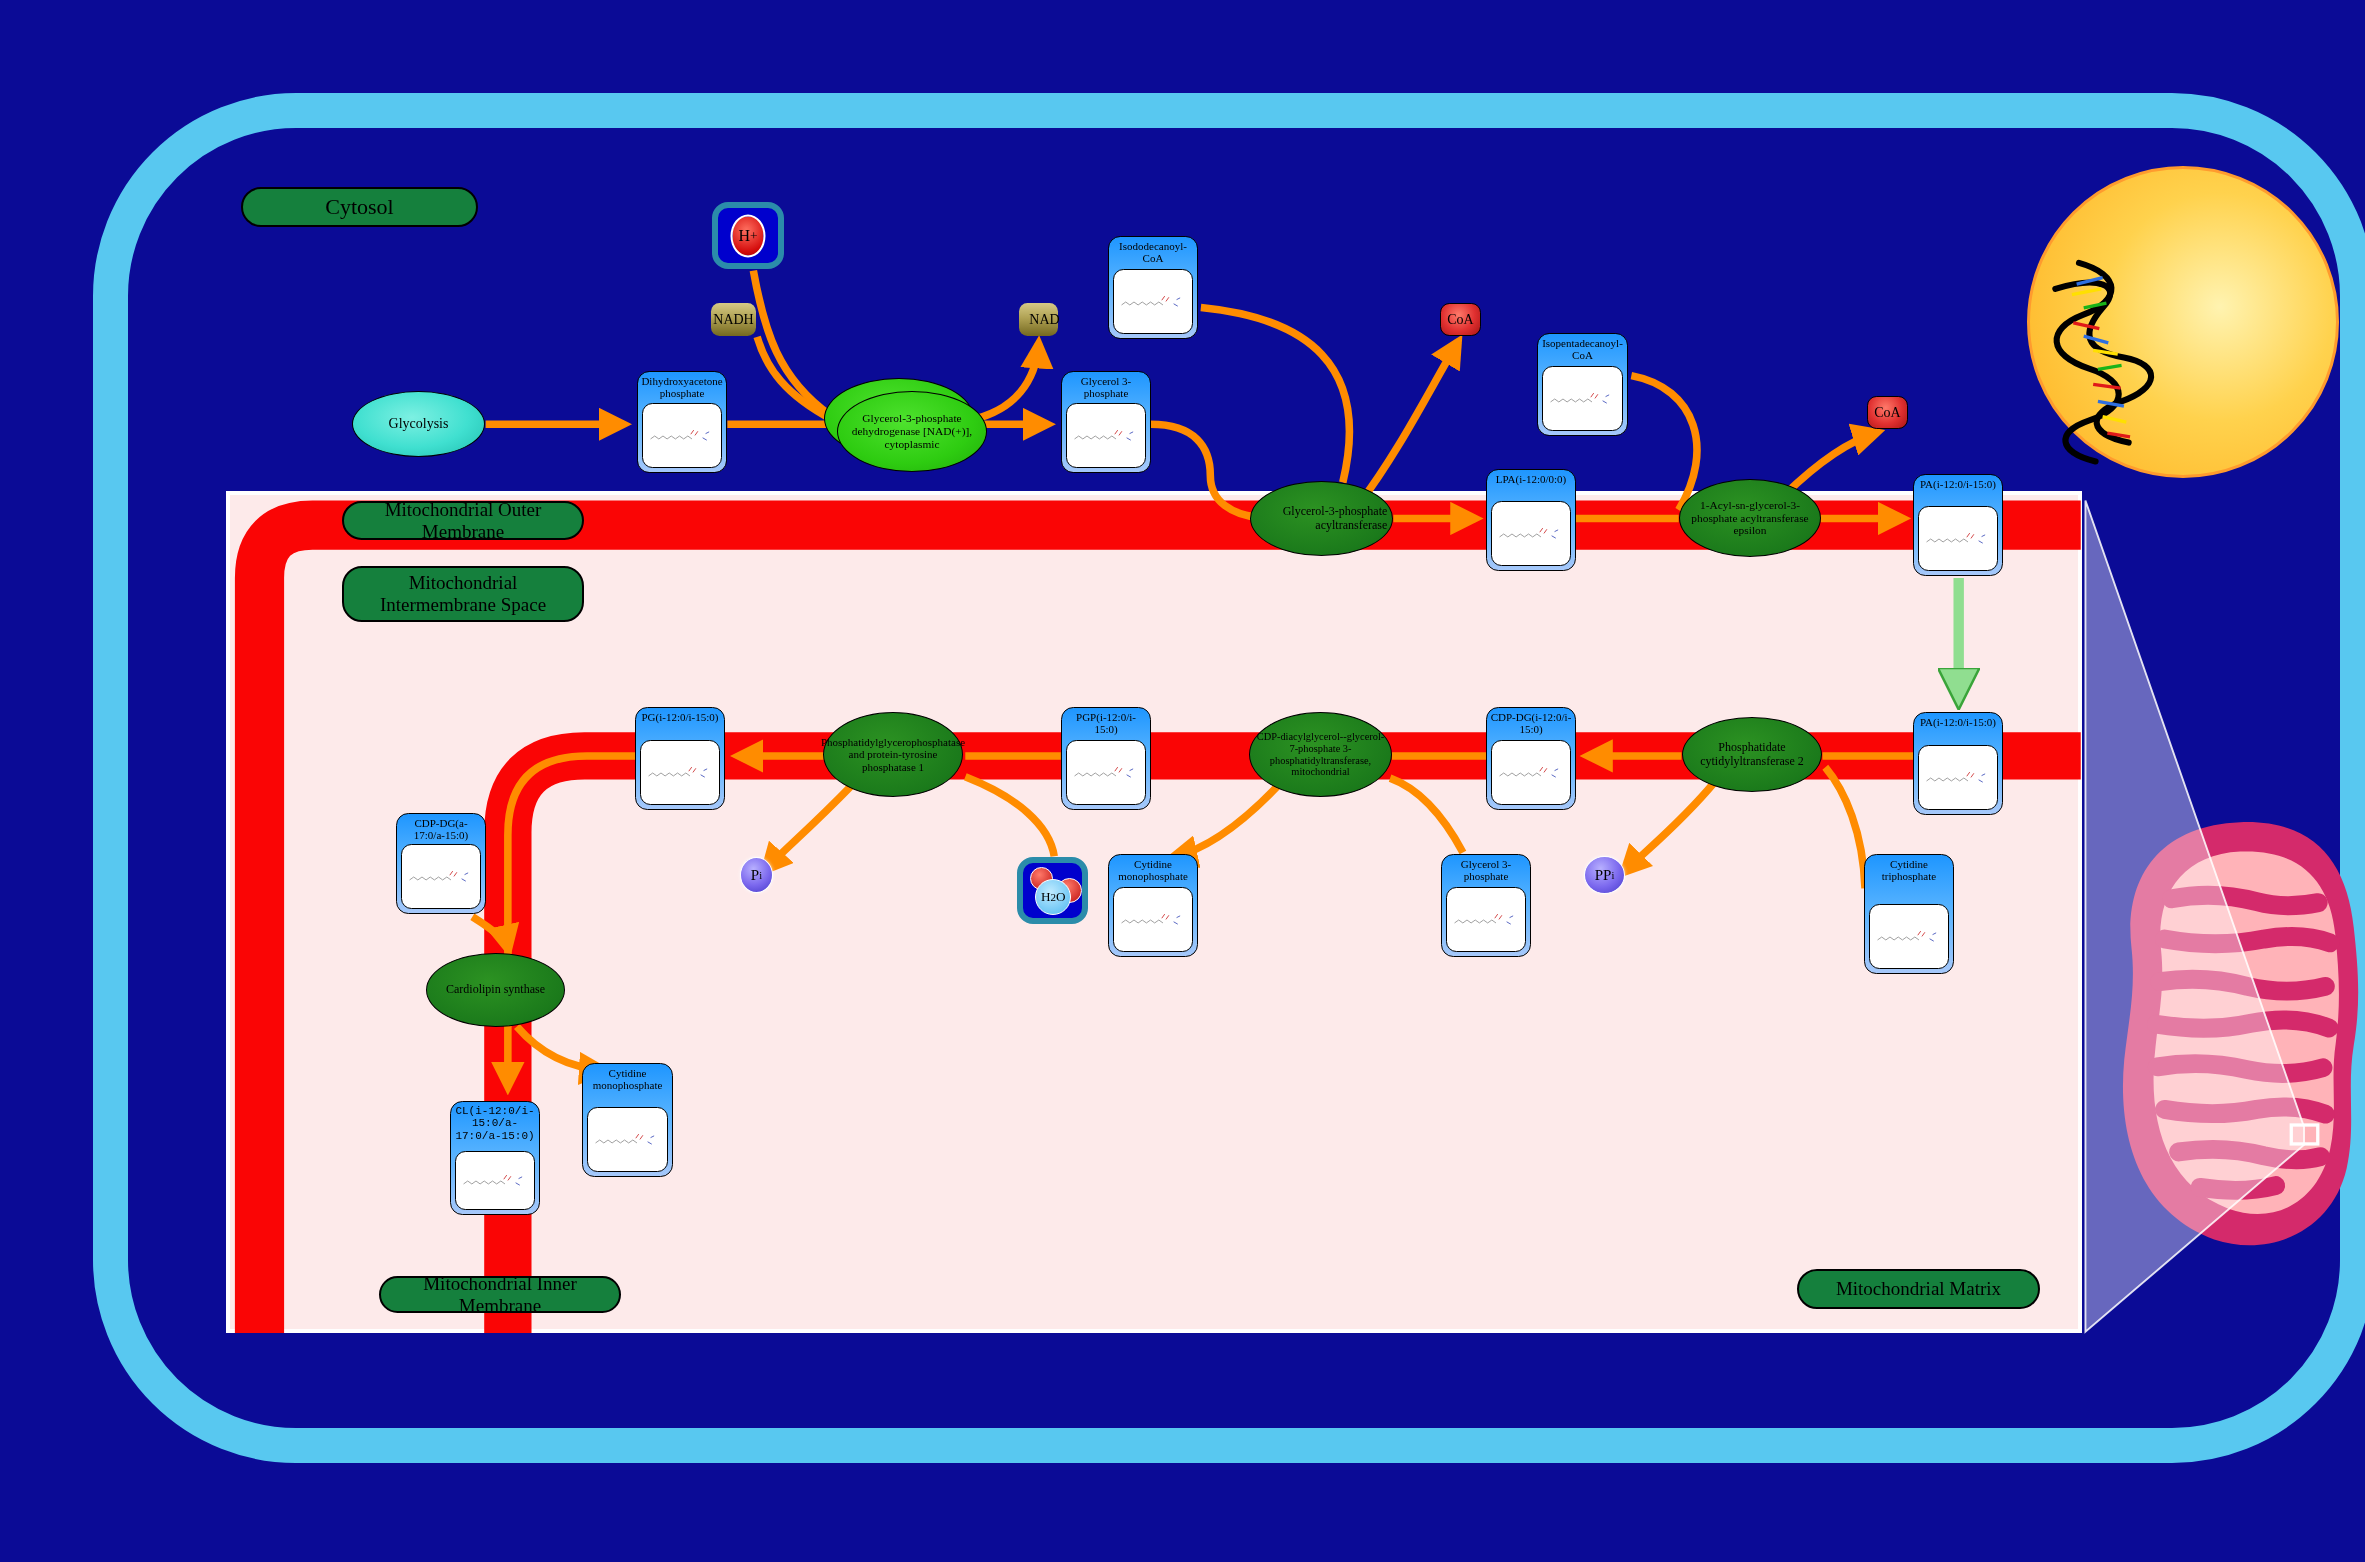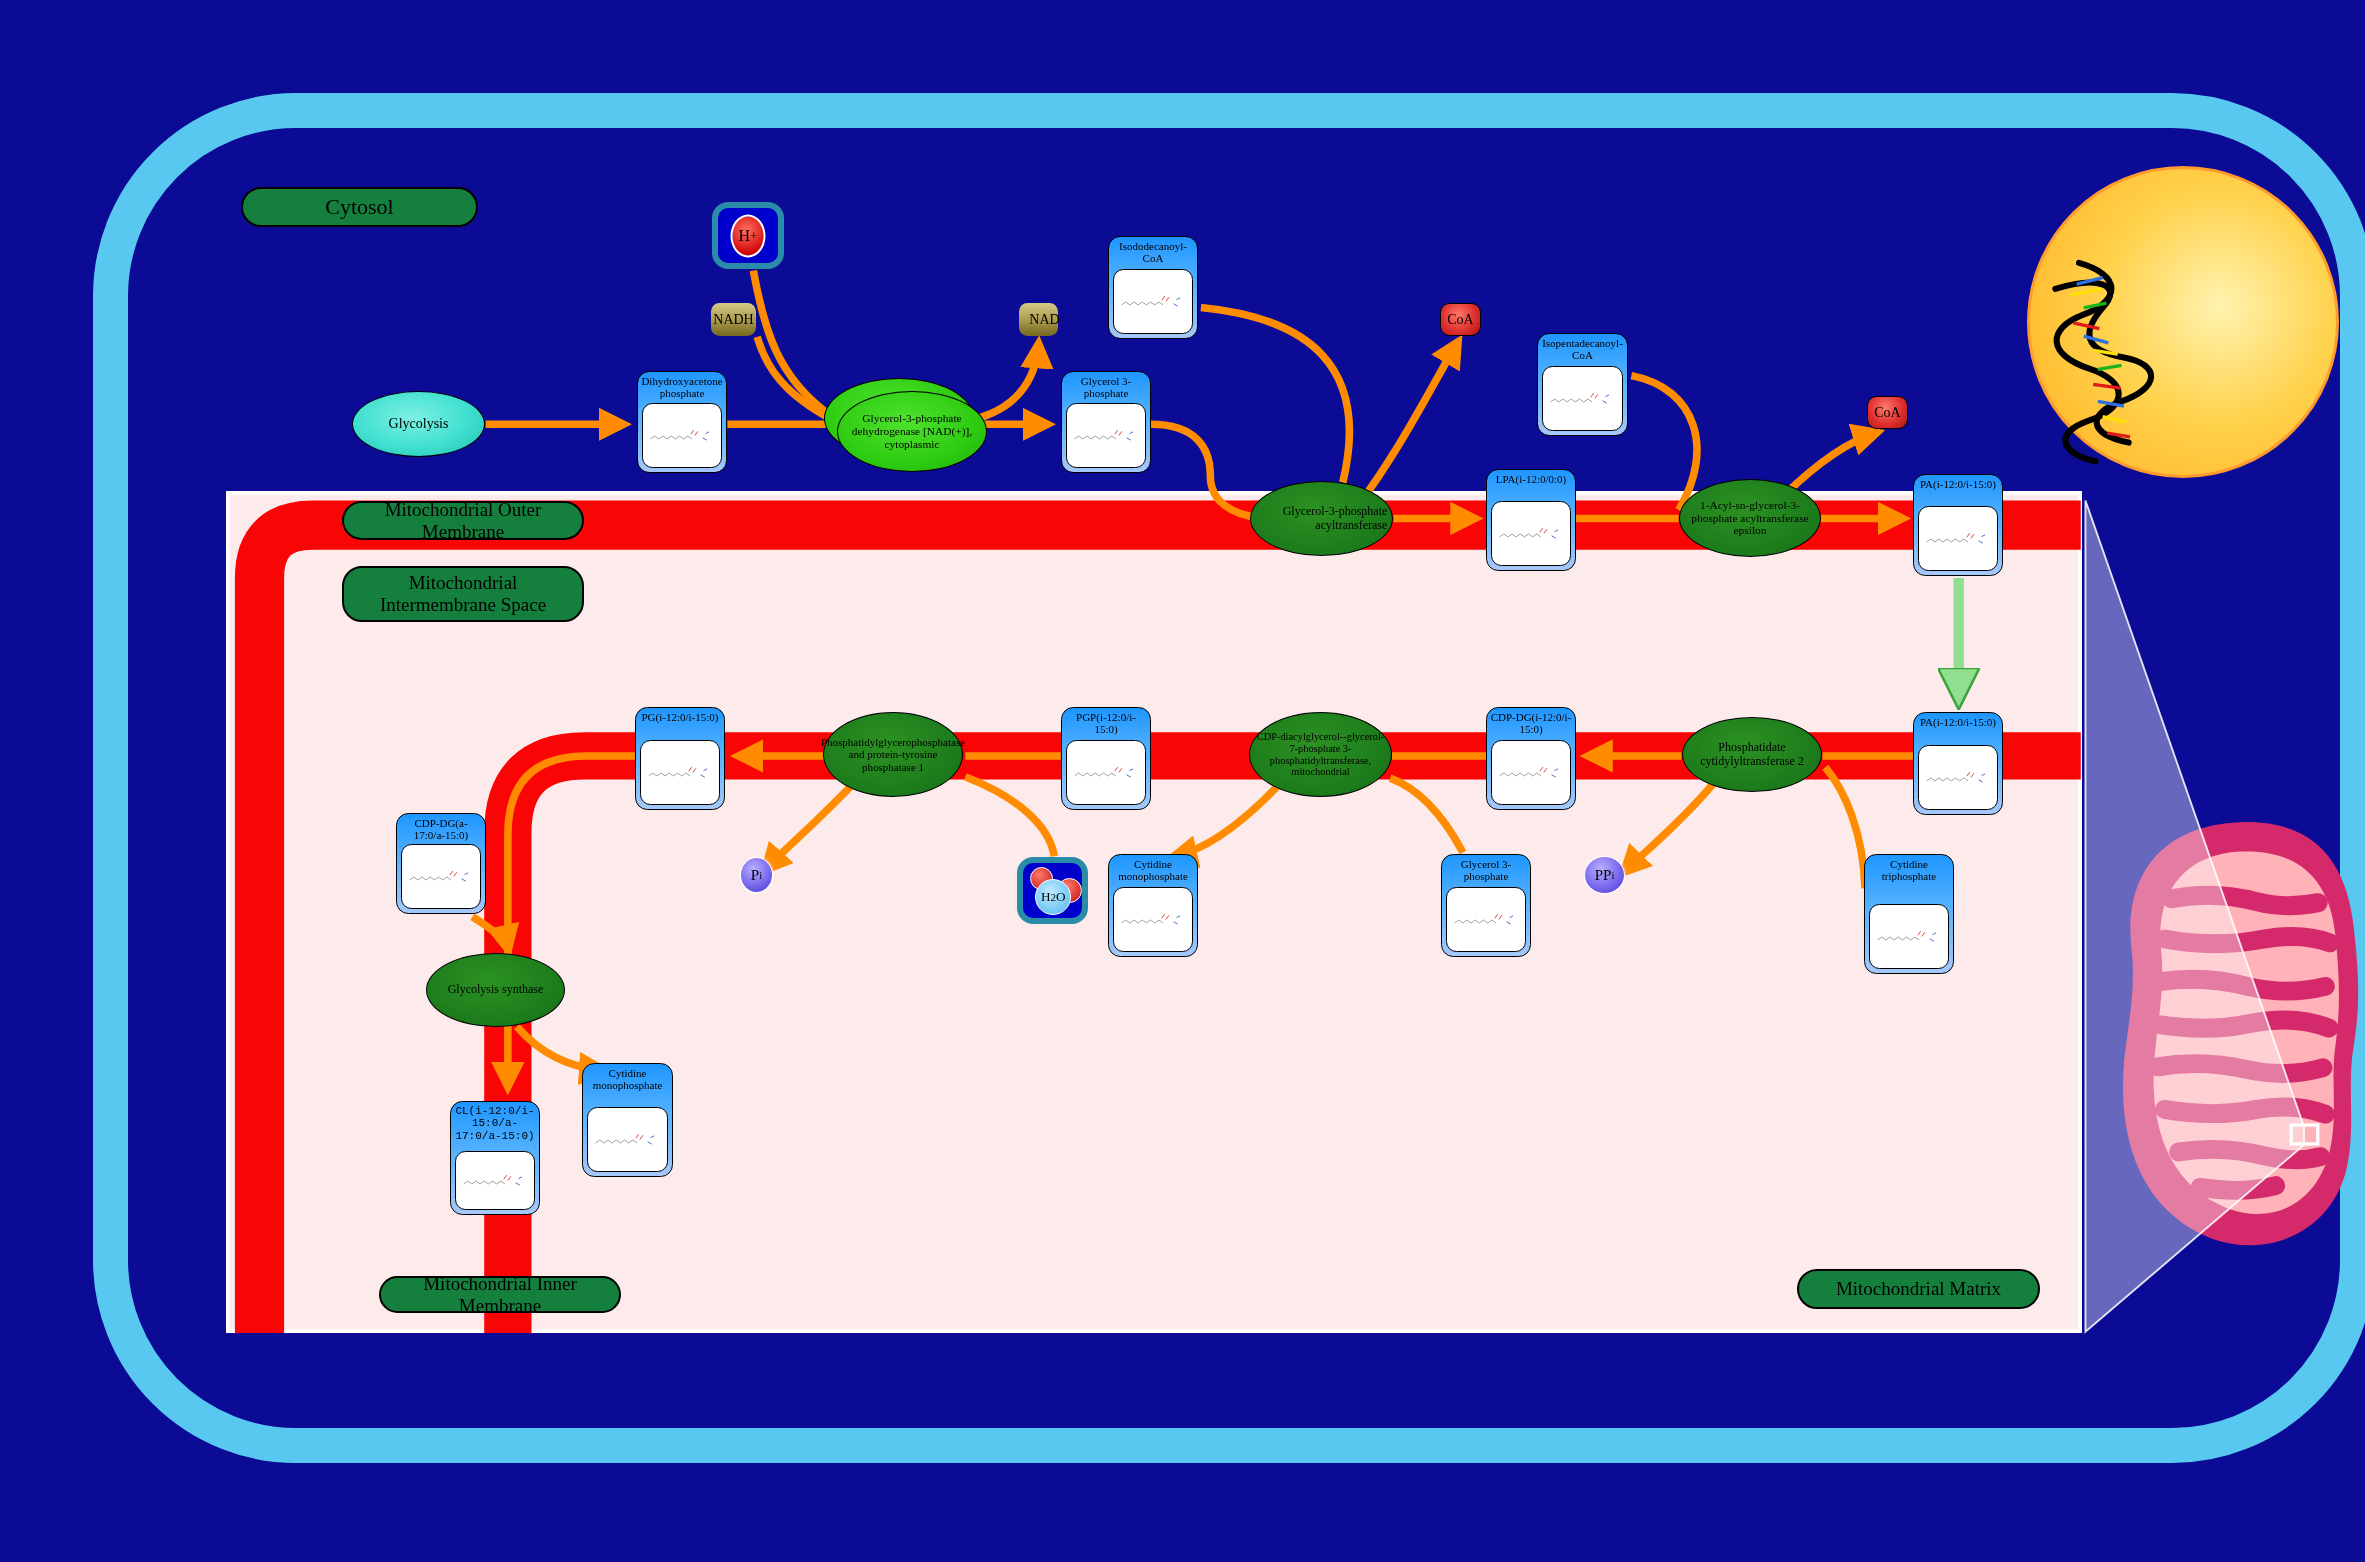--- a/index.html
+++ b/index.html
@@ -185,21 +185,21 @@
 <div class="abs enz" style="left:1682px;top:717px;width:140px;height:75px;">
     <span>Phosphatidate cytidylyltransferase 2</span>
   </div>
 <div class="abs enz" style="left:1249px;top:712px;width:143px;height:85px;font-size:10.4px;">
     <span>CDP-diacylglycerol--glycerol-7-phosphate 3-phosphatidyltransferase, mitochondrial</span>
   </div>
 <div class="abs enz" style="left:823px;top:712px;width:140px;height:85px;font-size:11px;">
     <span>Phosphatidylglycerophosphatase and protein-tyrosine phosphatase 1</span>
   </div>
 <div class="abs enz" style="left:426px;top:953px;width:139px;height:74px;">
-    <span>Glycolysis synthase</span>
+    <span>Cardiolipin synthase</span>
   </div>
 
 <div class="abs mbox" style="left:637px;top:371px;width:90px;height:102px;">
   <div class="mbox-label">Dihydroxyacetone phosphate</div>
     <div class="mbox-struct">
   <svg viewBox="0 0 120 70" width="71" height="42">
     <path d="M6 40 l7 -5 7 5 7 -5 7 5 7 -5 7 5 7 -5 7 5 7 -5 7 5" stroke="#9a9a9a" stroke-width="1.6" fill="none"></path>
     <path d="M74 32 l5 -7 m2 9 l5 -7" stroke="#d04040" stroke-width="1.6" fill="none"></path>
     <path d="M94 38 l7 4 m-2 -11 l6 -3" stroke="#5060c0" stroke-width="1.6" fill="none"></path>
   </svg>

